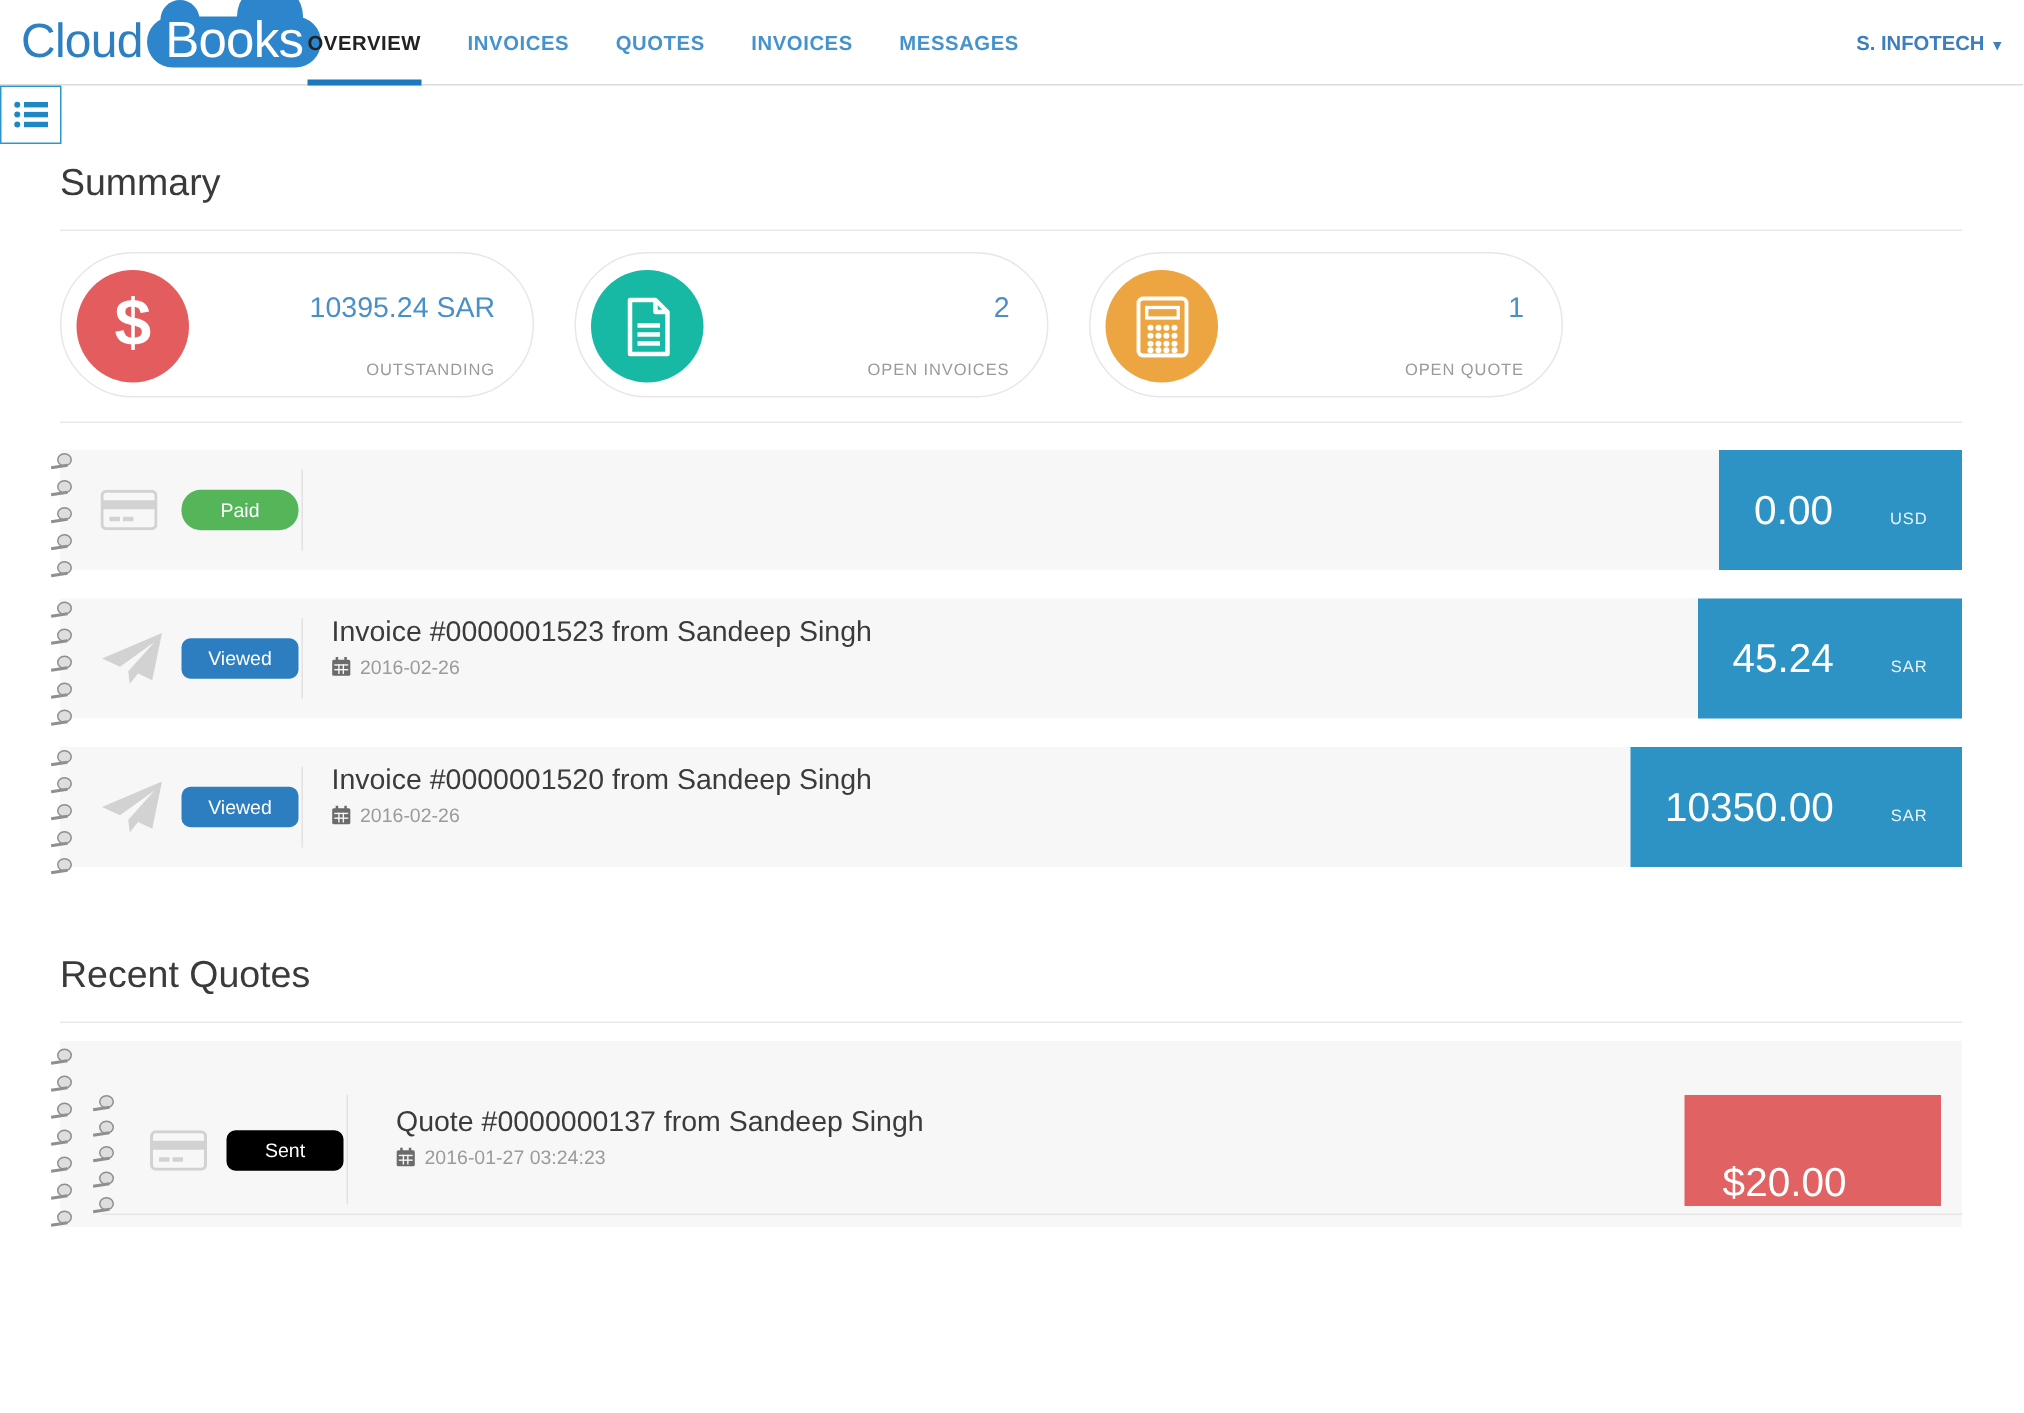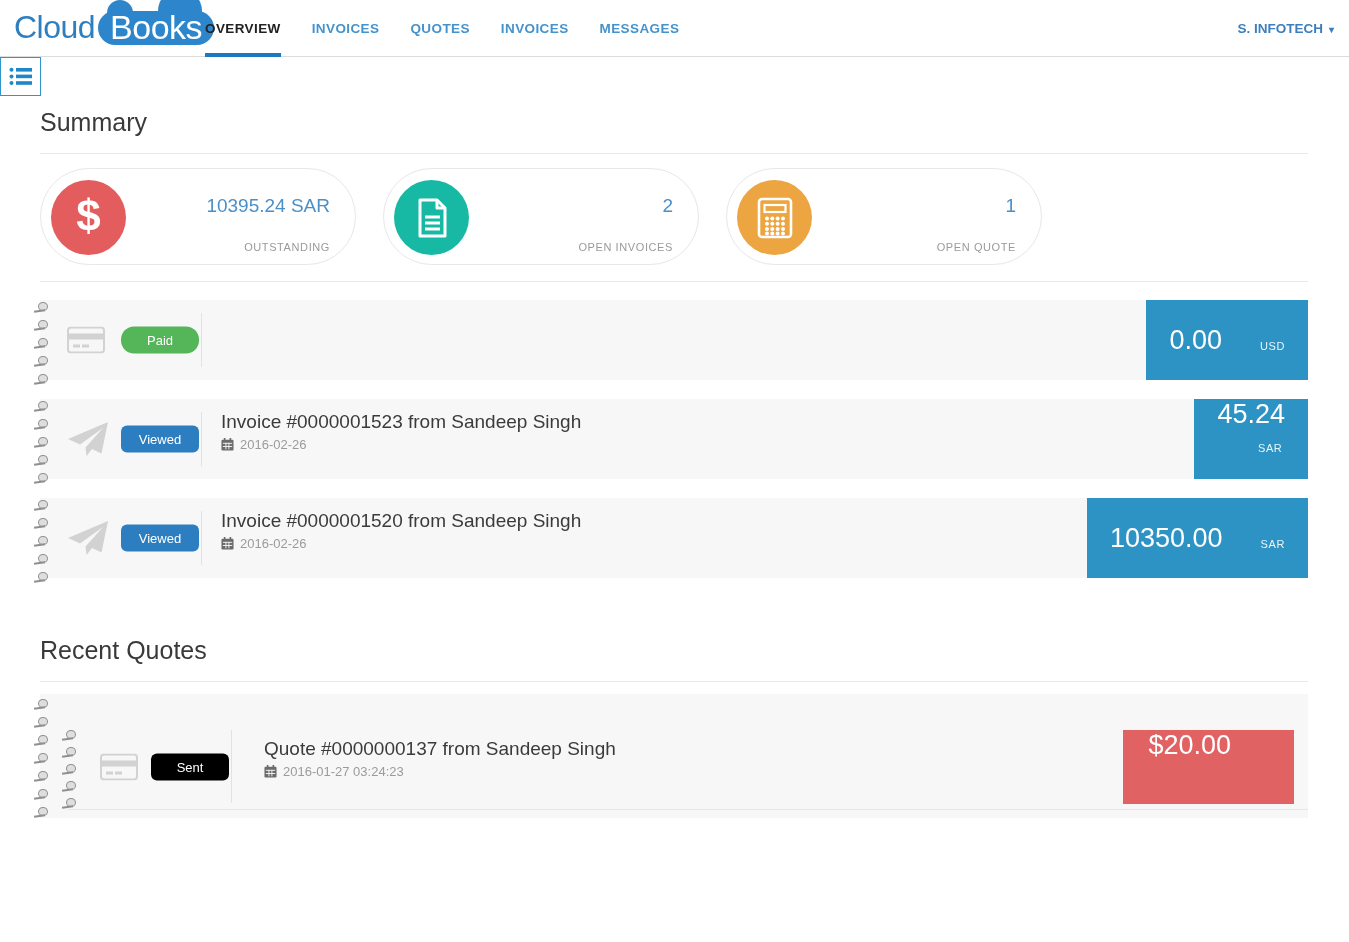--- a/index.html
+++ b/index.html
@@ -57,21 +57,21 @@
   .amount-value { font-size:27px; }
   .amount-cur { font-size:11px; margin-left:7px; margin-top:12px; letter-spacing:0.6px; color:rgba(255,255,255,0.9);padding-left:31px; }
 
   
   .quote-card { position:relative; height:124px; background:#f7f7f7; margin-top:12px; }
   .quote-inner { position:absolute; left:28px; right:0; top:30px; bottom:8px; border-bottom:1px solid #e6e6e6; }
   .quote-inner .row-icon { left:32px; }
   .quote-inner .badge { left:83px; }
   .quote-inner .row-divider { left:163px; top:6px; bottom:6px; }
   .quote-inner .row-text { left:196px; top:14px; }
-  .quote-amount { position:absolute; right:14px; top:50%; transform:translateY(-50%); height:74px; padding:0 25px; display:flex; align-items:flex-start; color:#fff; }
+  .quote-amount { position:absolute; right:14px; top:50%; transform:translateY(-50%); height:74px; padding:0 25px; display:flex; align-items:flex-end; color:#fff; }
 </style>
 </head>
 <body>
 
 <div id="app">
 
   <div class="header">
     <div class="logo">
       <span class="logo-cloud-word">Cloud</span>
       <span class="logo-bubble">
@@ -204,21 +204,21 @@
               <g fill="#f7f7f7">
                   <rect x="2" y="5.2" width="10" height="1"></rect>
                   <rect x="4.8" y="5.2" width="1" height="7"></rect>
                   <rect x="8" y="5.2" width="1" height="7"></rect>
                   <rect x="2" y="8.6" width="10" height="1"></rect>
                 </g>
             </svg>
             <span>2016-02-26</span>
           </div>
         </div>
-        <div class="amount" style="background: rgb(45, 147, 196); flex-direction: column;">
+        <div class="amount" style="background: rgb(45, 147, 196);">
           <span class="amount-value">45.24</span>
           <span class="amount-cur">SAR</span>
         </div>
       <span class="ring" style="top: 2px;"></span>
           <span class="ring" style="top: 20px;"></span>
           <span class="ring" style="top: 38px;"></span>
           <span class="ring" style="top: 56px;"></span>
           <span class="ring" style="top: 74px;"></span>
         </div>
 

